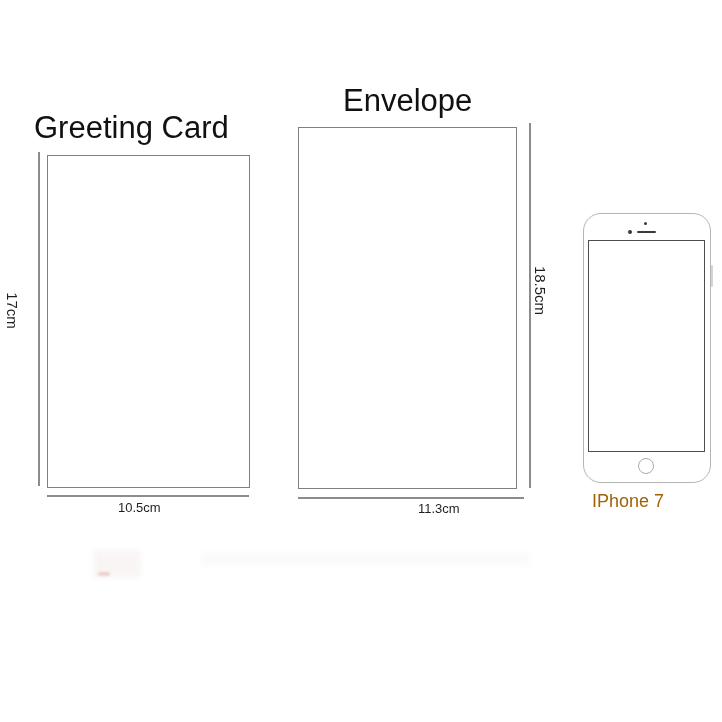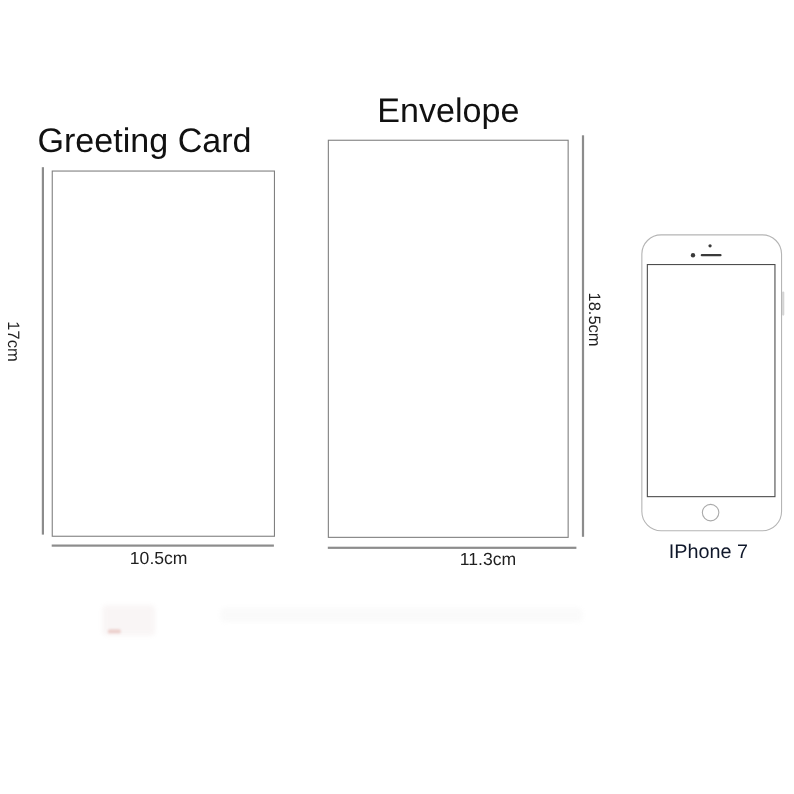--- a/index.html
+++ b/index.html
@@ -43,21 +43,21 @@
   .dim-h { height: 1.5px; }
   .dim-card-height { left: 38px; top: 152px; height: 334px; }
   .dim-card-width { left: 47px; top: 495px; width: 202px; }
   .dim-envelope-height { left: 529px; top: 123px; height: 365px; }
   .dim-envelope-width { left: 298px; top: 497px; width: 226px; }
 
   
   .dim-label {
     position: absolute;
     color: #1f1f1f;
-    font-size: 16px;
+    font-size: 13px;
     line-height: 1;
     white-space: nowrap;
   }
   .dim-label-rot {
     font-size: 15px;
     transform: rotate(90deg);
     transform-origin: center center;
   }
   .lbl-card-height { left: -10px; top: 303px; width: 44px; text-align: center; }
   .lbl-card-width { left: 118px; top: 501px; }
@@ -114,22 +114,22 @@
   }
   .phone-side-button {
     position: absolute;
     right: -3px; top: 51px;
     width: 2.5px; height: 22px;
     border-radius: 2px;
     background: #d4d4d4;
   }
   .phone-label {
     position: absolute;
-    left: 608px; top: 492px;
-    color: #0f172a;
+    left: 592px; top: 492px;
+    color: #a16207;
     font-size: 18px;
     line-height: 1;
     white-space: nowrap;
   }
 
   
   .wm { position: absolute; pointer-events: none; }
   .wm-smudge {
     left: 93px; top: 550px;
     width: 48px; height: 28px;

